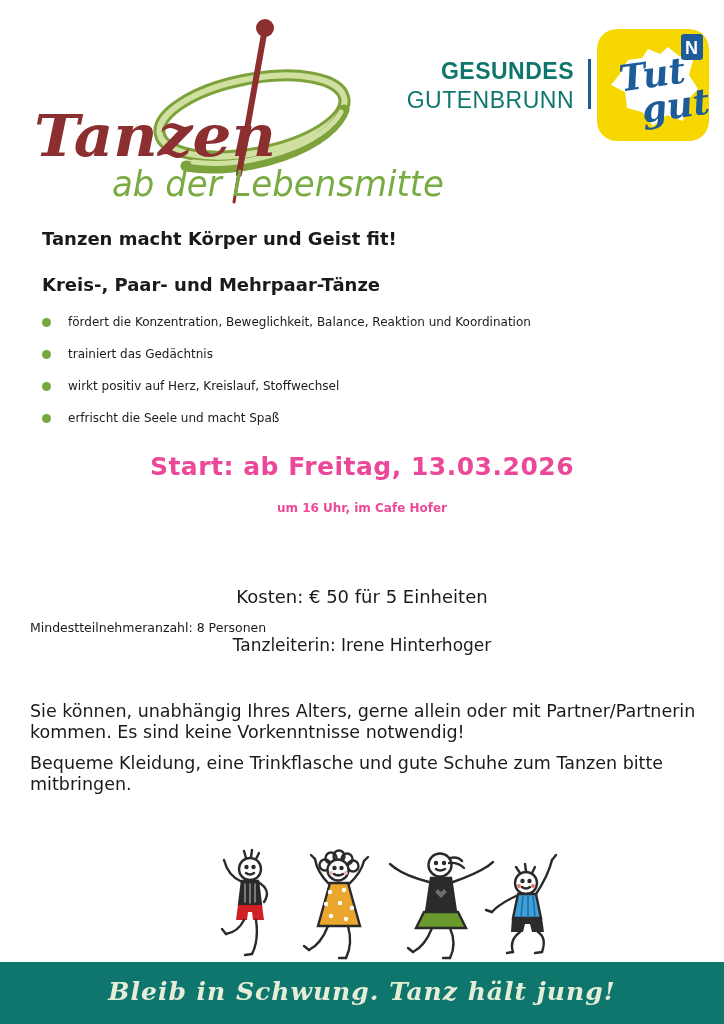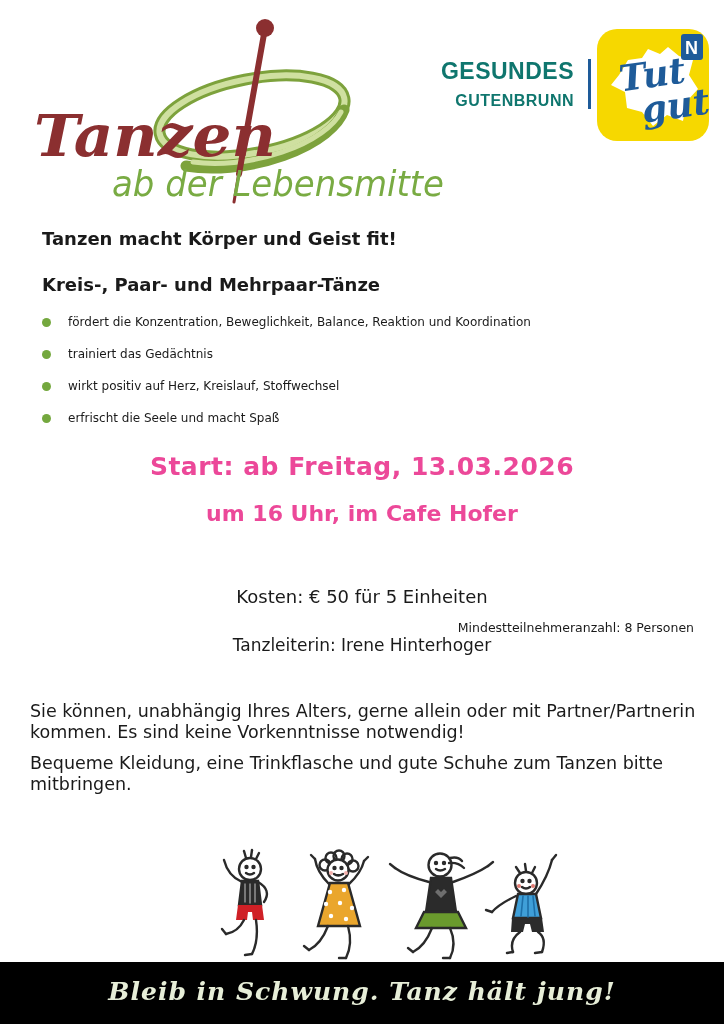--- a/index.html
+++ b/index.html
@@ -9,57 +9,57 @@
     background:#ffffff; overflow:hidden;
     font-family:"DejaVu Sans", sans-serif; color:#1a1a1a;
   }
 
   
   .logo { position:absolute; left:28px; top:14px; width:436px; height:202px; }
   .partner-text { position:absolute; top:57px; right:150px; text-align:right;
     color:#0f766e; line-height:29px; letter-spacing:0.5px;
     font-family:"Liberation Sans", sans-serif; }
   .partner-text .l1 { font-size:23px; font-weight:700; }
-  .partner-text .l2 { font-size:16px; font-weight:700; }
+  .partner-text .l2 { font-size:23px; font-weight:400; }
   .partner-sep { position:absolute; top:59px; right:133px; width:3px; height:50px;
     background:#1e5b99; }
   .badge { position:absolute; top:29px; right:15px; width:112px; height:112px; }
 
   
   .intro1 { position:absolute; left:42px; top:228px; font-size:18px; font-weight:700; }
   .intro2 { position:absolute; left:42px; top:274px; font-size:18px; font-weight:700; }
 
   .benefits { position:absolute; left:40px; top:306px; width:660px; list-style:none; }
   .benefits li { position:relative; padding-left:28px; font-size:12px; line-height:32px; }
   .benefits .dot { position:absolute; left:2px; top:12px; width:9px; height:9px;
     border-radius:50%; background:#74a83e; }
 
   .start-block { position:absolute; left:30px; top:452px; width:664px;
     text-align:center; color:#ec4899; font-weight:700; }
   .start-line  { font-size:25px; margin-bottom:20px; letter-spacing:0.5px; }
-  .time-line   { font-size:22px; margin-bottom:15px; }
+  .time-line   { font-size:12px; margin-bottom:15px; }
   .addr-line   { font-size:18px; }
 
   .costs-line  { position:absolute; left:30px; top:586px; width:664px;
     text-align:center; font-size:18px; }
   .min-line    { position:absolute; left:30px; top:620px; width:664px;
-    text-align:right; font-size:12.5px; }
+    text-align:left; font-size:12.5px; }
   .leader-line { position:absolute; left:30px; top:635px; width:664px;
     text-align:center; font-size:17px; }
 
   .para { position:absolute; left:30px; width:678px; font-size:17.5px; line-height:21px; }
   .para1 { top:701px; }
   .para2 { top:753px; }
 
   
   .dancers { position:absolute; left:198px; top:846px; width:364px; height:118px; }
 
   
   .footer { position:absolute; left:0; bottom:0; width:724px; height:62px;
-    background:#000000; }
+    background:#0f766e; }
   .footer-slogan { width:100%; text-align:center; line-height:60px;
     font-family:"DejaVu Serif", serif; font-style:italic; font-weight:700;
     font-size:25px; color:#e7eed8; letter-spacing:1px; }
 </style>
 </head>
 <body>
 
 <div class="page">
 
   <svg class="logo" viewBox="0 0 436 202" aria-hidden="true">

